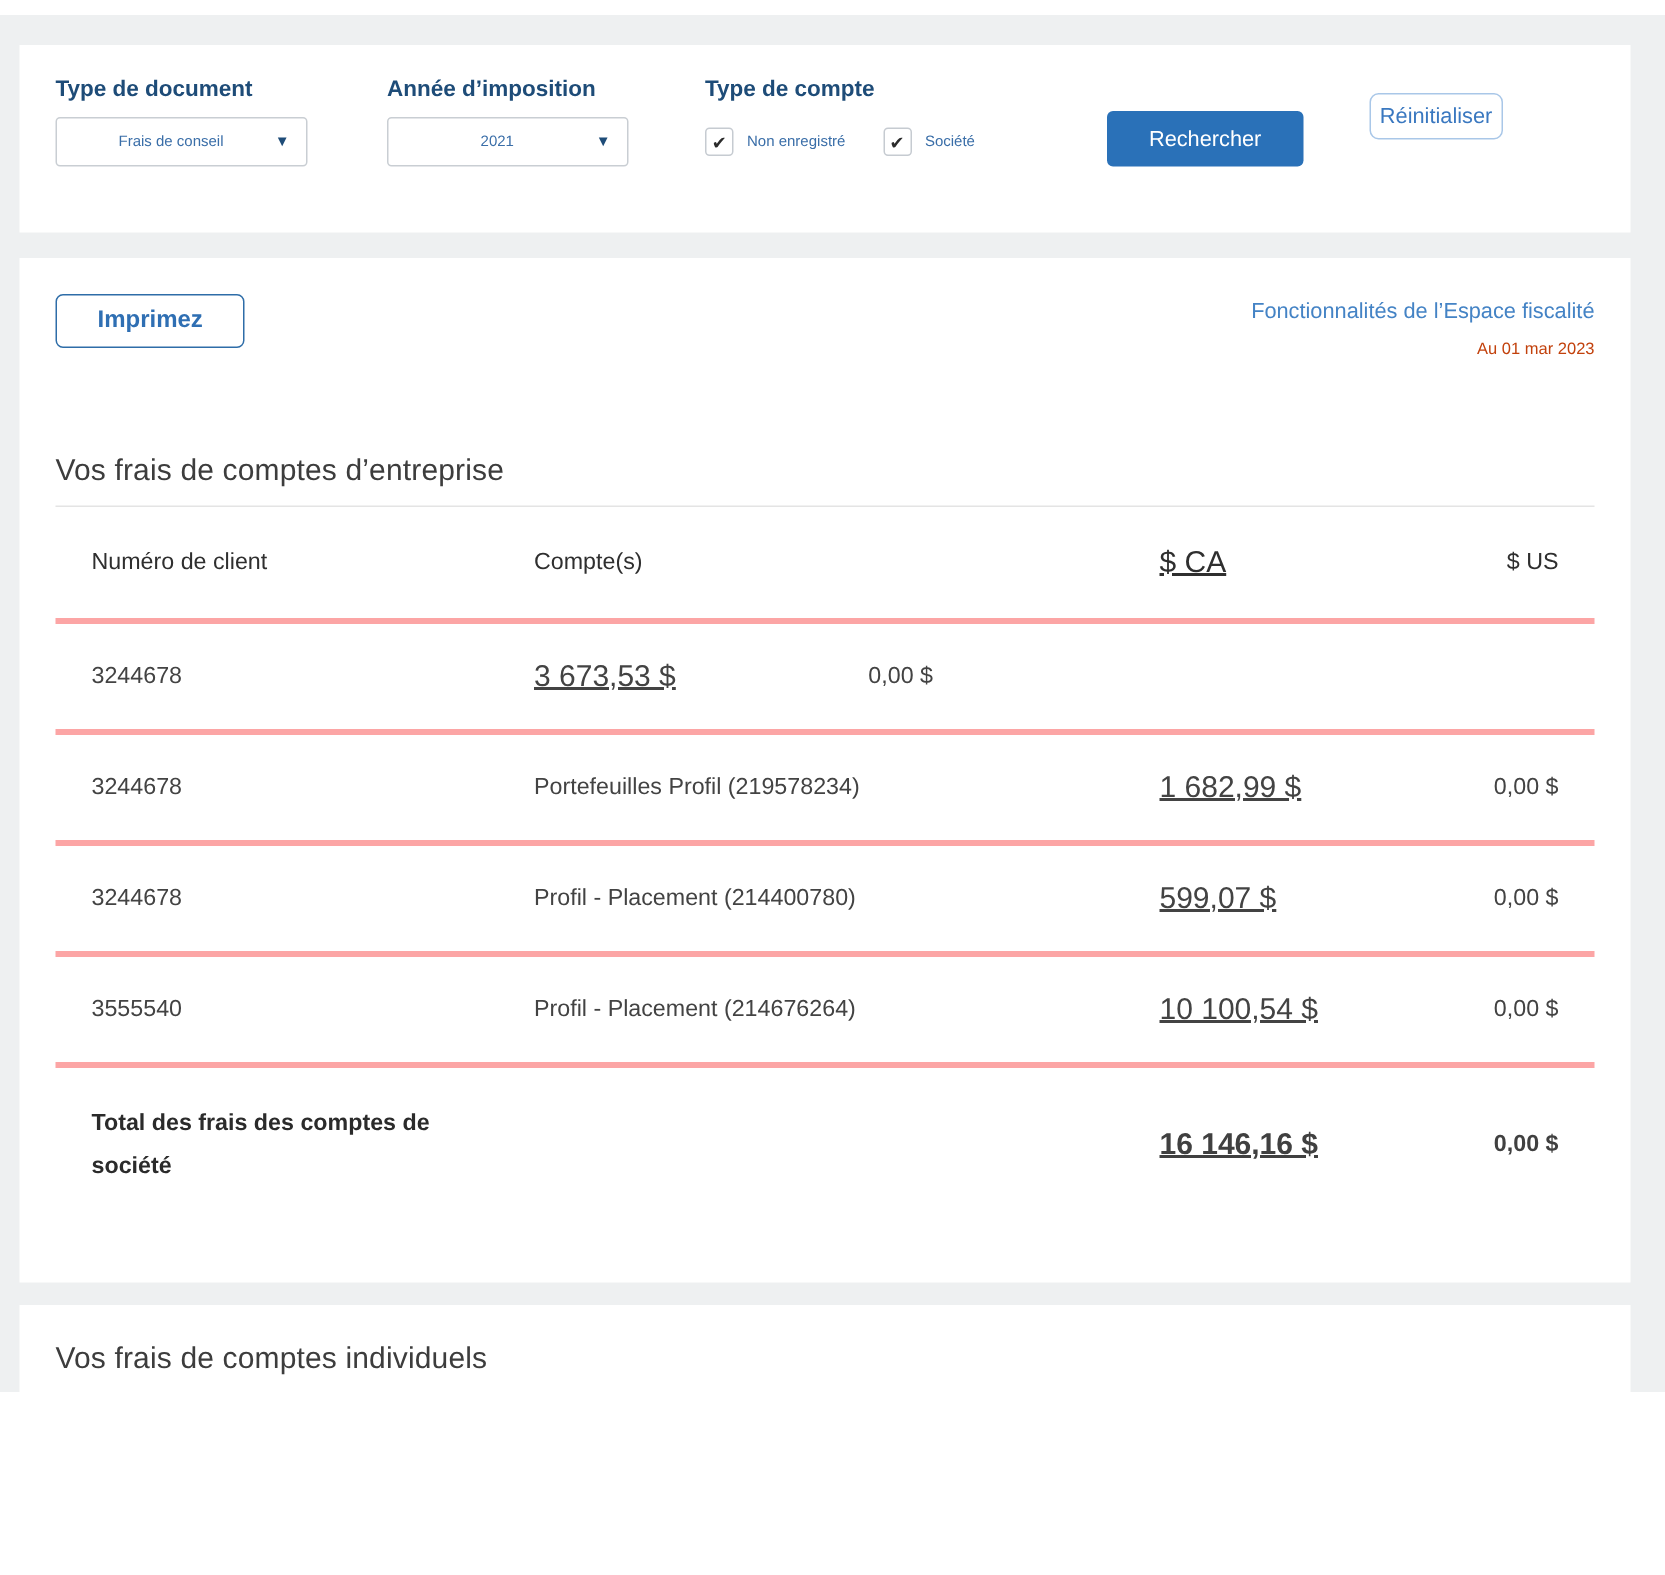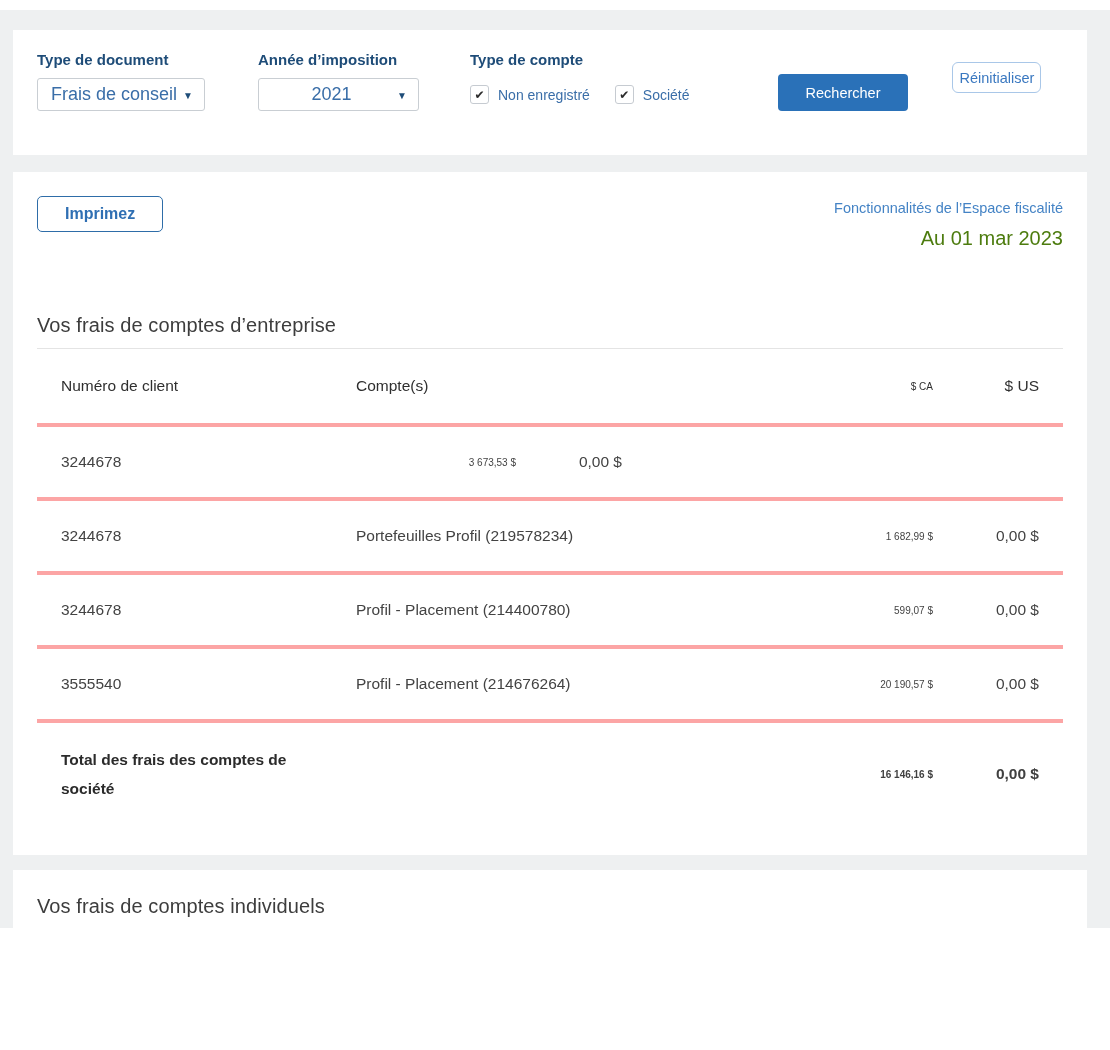--- a/index.html
+++ b/index.html
@@ -49,21 +49,21 @@
     align-items: center;
     justify-content: center;
     position: relative;
     cursor: pointer;
   }
   .select-doc { width: 168px; }
   .select-year { width: 161px; margin-right: 15px; }
   .group-year { margin-left: 17px; }
   .group-account { margin-left: 0; }
   .select-value {
-    font-size: 18px;
+    font-size: 10px;
     color: #3a6ea8;
     padding-right: 14px;
     text-align: center;
   }
   .caret {
     position: absolute;
     right: 11px;
     top: 50%;
     transform: translateY(-50%);
     font-size: 10px;
@@ -77,21 +77,21 @@
     border: 1px solid #c6cbd1;
     border-radius: 3px;
     background: #ffffff;
     display: flex;
     align-items: center;
     justify-content: center;
   }
   .checkmark { font-size: 12px; color: #2b2b2b; line-height: 1; }
   .checkbox-label {
     margin-left: 9px;
-    font-size: 14px;
+    font-size: 10px;
     color: #3a6ea8;
     white-space: nowrap;
   }
   .btn-primary {
     margin-left: 52px;
     margin-top: 24px;
     height: 37px;
     padding: 0 28px;
     background: #2a71b8;
     color: #ffffff;
@@ -140,22 +140,22 @@
   .features-link {
     font-size: 14.5px;
     color: #4483c5;
     text-decoration: none;
     cursor: pointer;
     display: inline-block;
     margin-top: 4px;
   }
   .as-of {
     margin-top: 10px;
-    font-size: 20px;
-    color: #4d7c0f;
+    font-size: 11px;
+    color: #c2410c;
   }
   .section-title {
     margin-top: 64px;
     font-size: 20px;
     font-weight: normal;
     color: #3d3d3d;
     letter-spacing: 0.1px;
   }
   .title-divider {
     margin-top: 11px;
@@ -170,21 +170,21 @@
   }
   .t-head { height: 78px; }
   .t-data { height: 74px; }
   .t-total {
     border-bottom: none;
     padding-top: 22px;
     padding-bottom: 30px;
   }
   .col-client { width: 295px; font-size: 15.5px; }
   .col-account { flex: 1; font-size: 15.5px; }
-  .col-ca { width: 160px; text-align: right; font-size: 10px; }
+  .col-ca { width: 160px; text-align: left; font-size: 20px; text-decoration: underline; }
   .col-us { width: 106px; text-align: right; font-size: 15.5px; }
   .t-head .col-client, .t-head .col-account,
   .t-head .col-ca, .t-head .col-us { color: #2f2f2f; }
   .t-data { color: #434343; }
   .t-total .col-client {
     font-weight: bold;
     color: #2b2b2b;
     max-width: 240px;
     line-height: 29px;
   }
@@ -279,21 +279,21 @@
     <div class="t-row t-data">
       <div class="col-client">3244678</div>
       <div class="col-account">Profil - Placement (214400780)</div>
       <div class="col-ca">599,07 $</div>
       <div class="col-us">0,00 $</div>
     </div>
 
     <div class="t-row t-data">
       <div class="col-client">3555540</div>
       <div class="col-account">Profil - Placement (214676264)</div>
-      <div class="col-ca">20 190,57 $</div>
+      <div class="col-ca">10 100,54 $</div>
       <div class="col-us">0,00 $</div>
     </div>
 
     <div class="t-row t-total">
       <div class="col-client">Total des frais des comptes de société</div>
       <div class="col-account"></div>
       <div class="col-ca">16 146,16 $</div>
       <div class="col-us">0,00 $</div>
     </div>
   </div>

